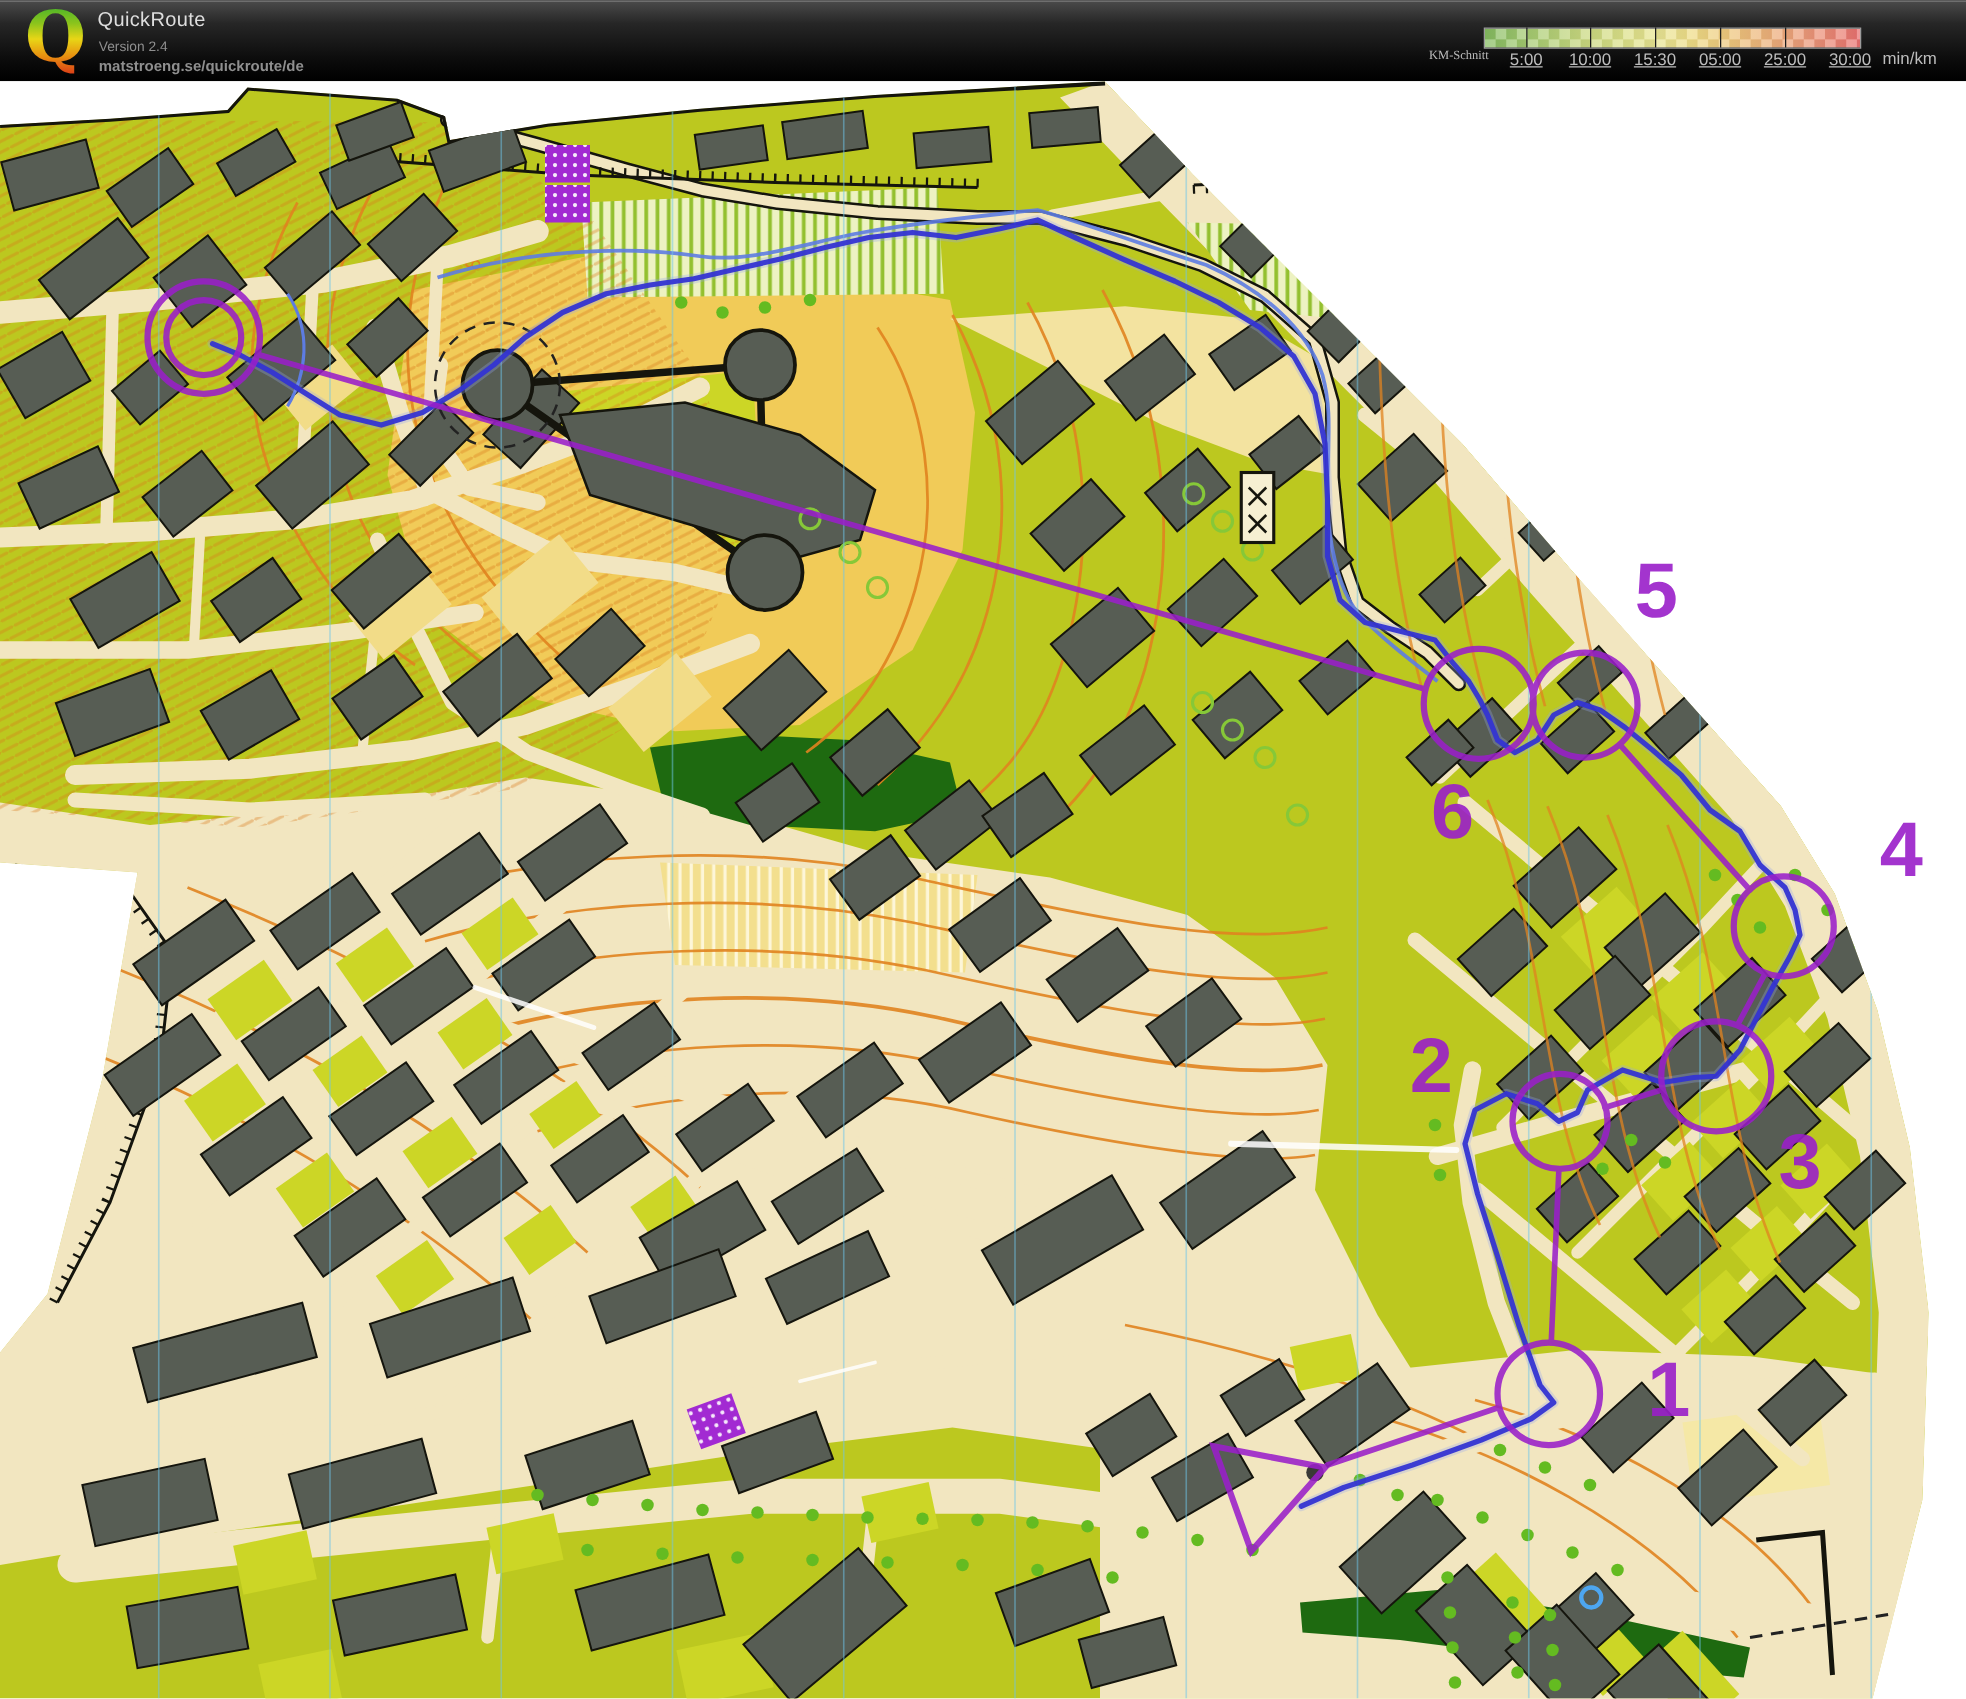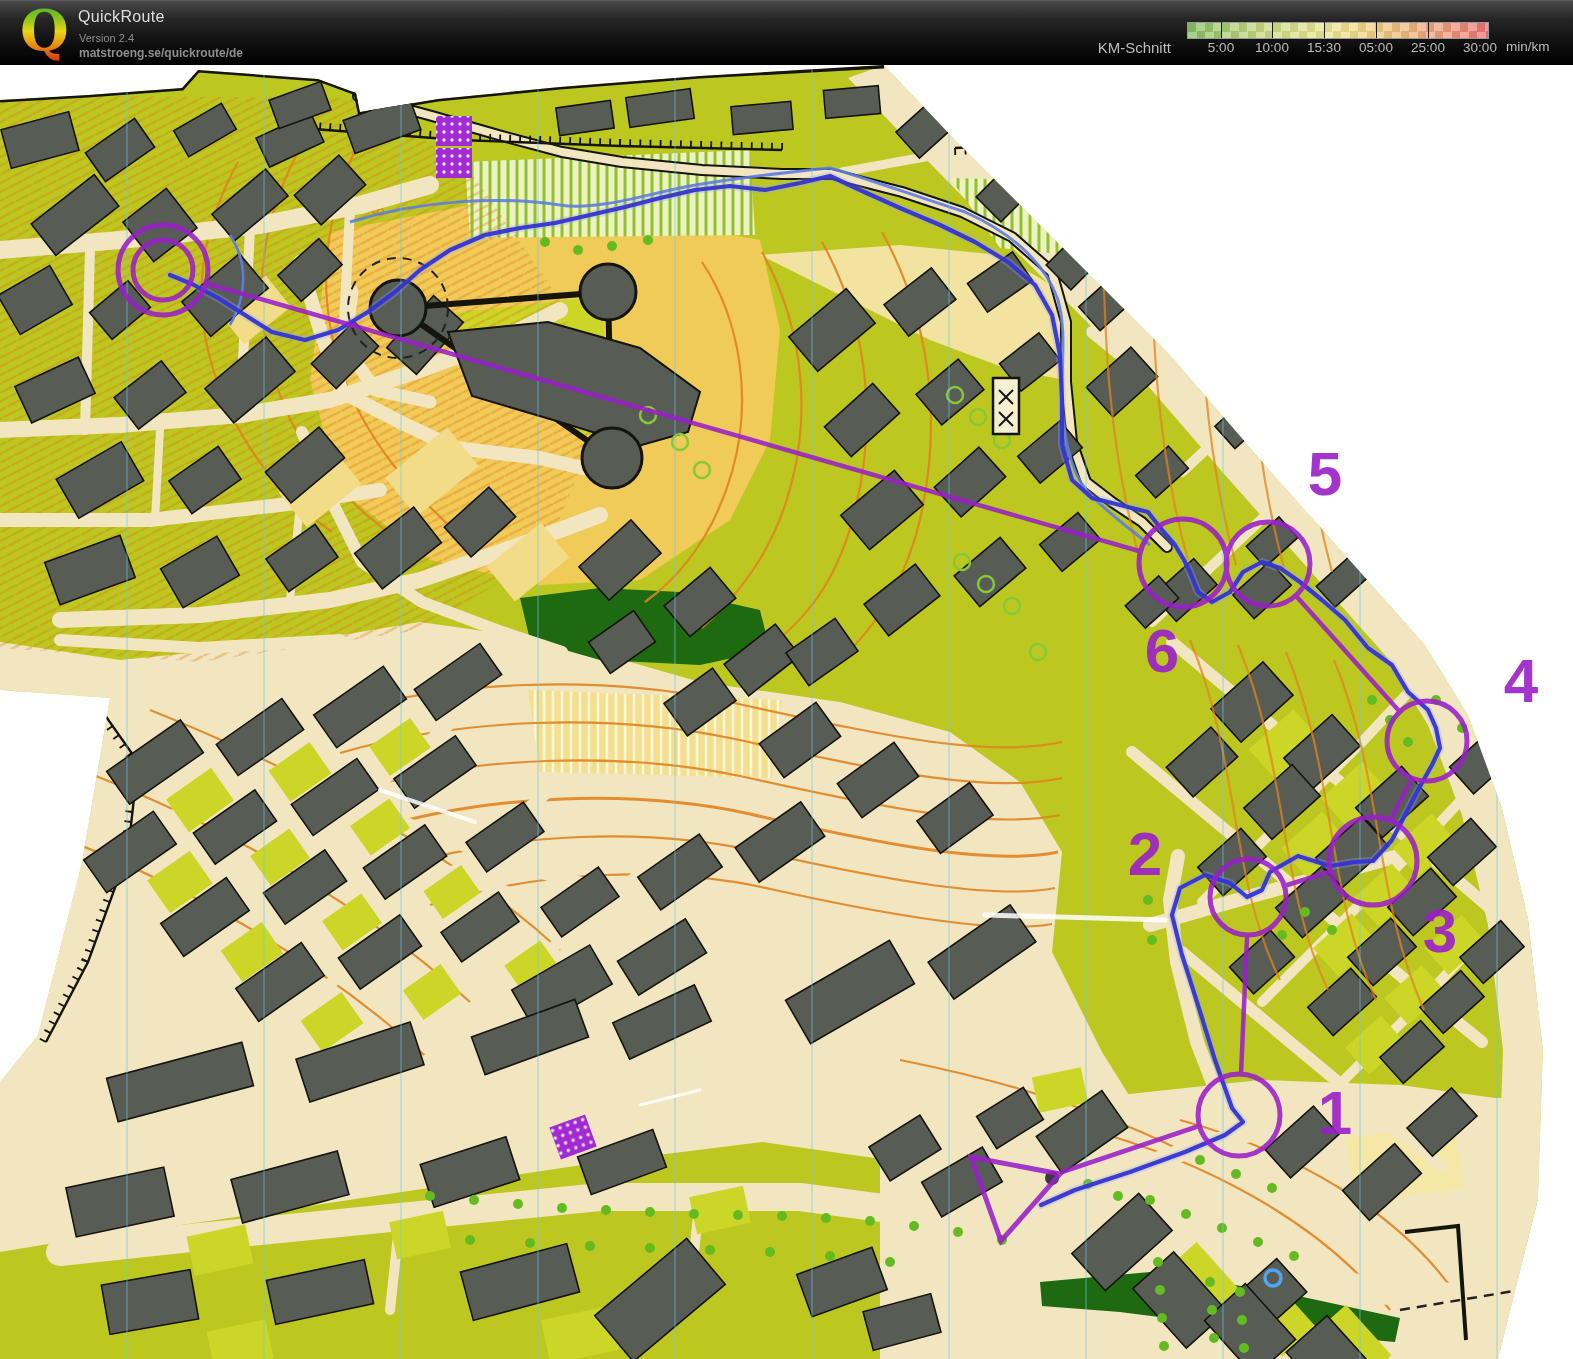--- a/index.html
+++ b/index.html
@@ -9,31 +9,31 @@
   #header{position:absolute;left:0;top:0;width:1573px;height:65px;
     background:linear-gradient(180deg,#4a4a4a 0%,#262626 28%,#0c0c0c 72%,#000 100%);
     border-top:1px solid #5a5a5a;box-sizing:border-box;}
   #logo{position:absolute;left:20px;top:-2px;font-family:"DejaVu Serif",serif;font-weight:bold;
     font-size:56px;line-height:62px;
     background:linear-gradient(180deg,#2fae2f 0%,#8cc41c 32%,#e8d616 52%,#e89010 74%,#d93318 100%);
     -webkit-background-clip:text;background-clip:text;color:transparent;}
   #app-title{position:absolute;left:78px;top:7px;font-size:16px;color:#dedede;letter-spacing:.3px;}
   #app-version{position:absolute;left:79px;top:31px;font-size:11px;color:#8f8f8f;}
   #app-site{position:absolute;left:79px;top:45px;font-size:12px;color:#8f8f8f;font-weight:bold;}
-  #legend-label{position:absolute;right:402px;top:38px;font-size:15px;color:#bdbdbd;}
+  #legend-label{position:absolute;right:382px;top:38px;font-size:10px;color:#bdbdbd;font-family:Liberation Serif, serif;}
   #legend-unit{position:absolute;left:1506px;top:38px;font-size:13.5px;color:#bdbdbd;}
   #legend-bar{position:absolute;left:1187px;top:21px;width:302px;height:17px;
     border:1px solid #9a9a9a;box-sizing:border-box;
     background-image:
       repeating-conic-gradient(rgba(255,255,255,.28) 0% 25%, rgba(0,0,0,.05) 0% 50%),
       linear-gradient(90deg,#84bb60 0%,#a6cb71 12%,#c6d77e 25%,#dde189 38%,#e9e492 47%,
         #eedc86 55%,#eec77c 65%,#edb27a 75%,#ec9b7a 85%,#ea8273 94%,#e97070 100%);
     background-size:17px 17px,100% 100%;}
   .legend-tick{position:absolute;top:21px;width:1px;height:16px;background:#1d1d1d;}
-  .legend-tick-label{position:absolute;top:39px;font-size:13.5px;color:#bdbdbd;transform:translateX(-50%);}
+  .legend-tick-label{position:absolute;top:39px;font-size:13.5px;color:#bdbdbd;transform:translateX(-50%);text-decoration:underline;}
   
   #map-wrap{position:absolute;left:0;top:65px;width:1573px;height:1294px;background:#fff;}
   svg{display:block;}
   text.ctrl{font-family:"Liberation Sans",sans-serif;font-weight:600;}
 </style>
 </head>
 <body>
 
 <div id="stage">
 

